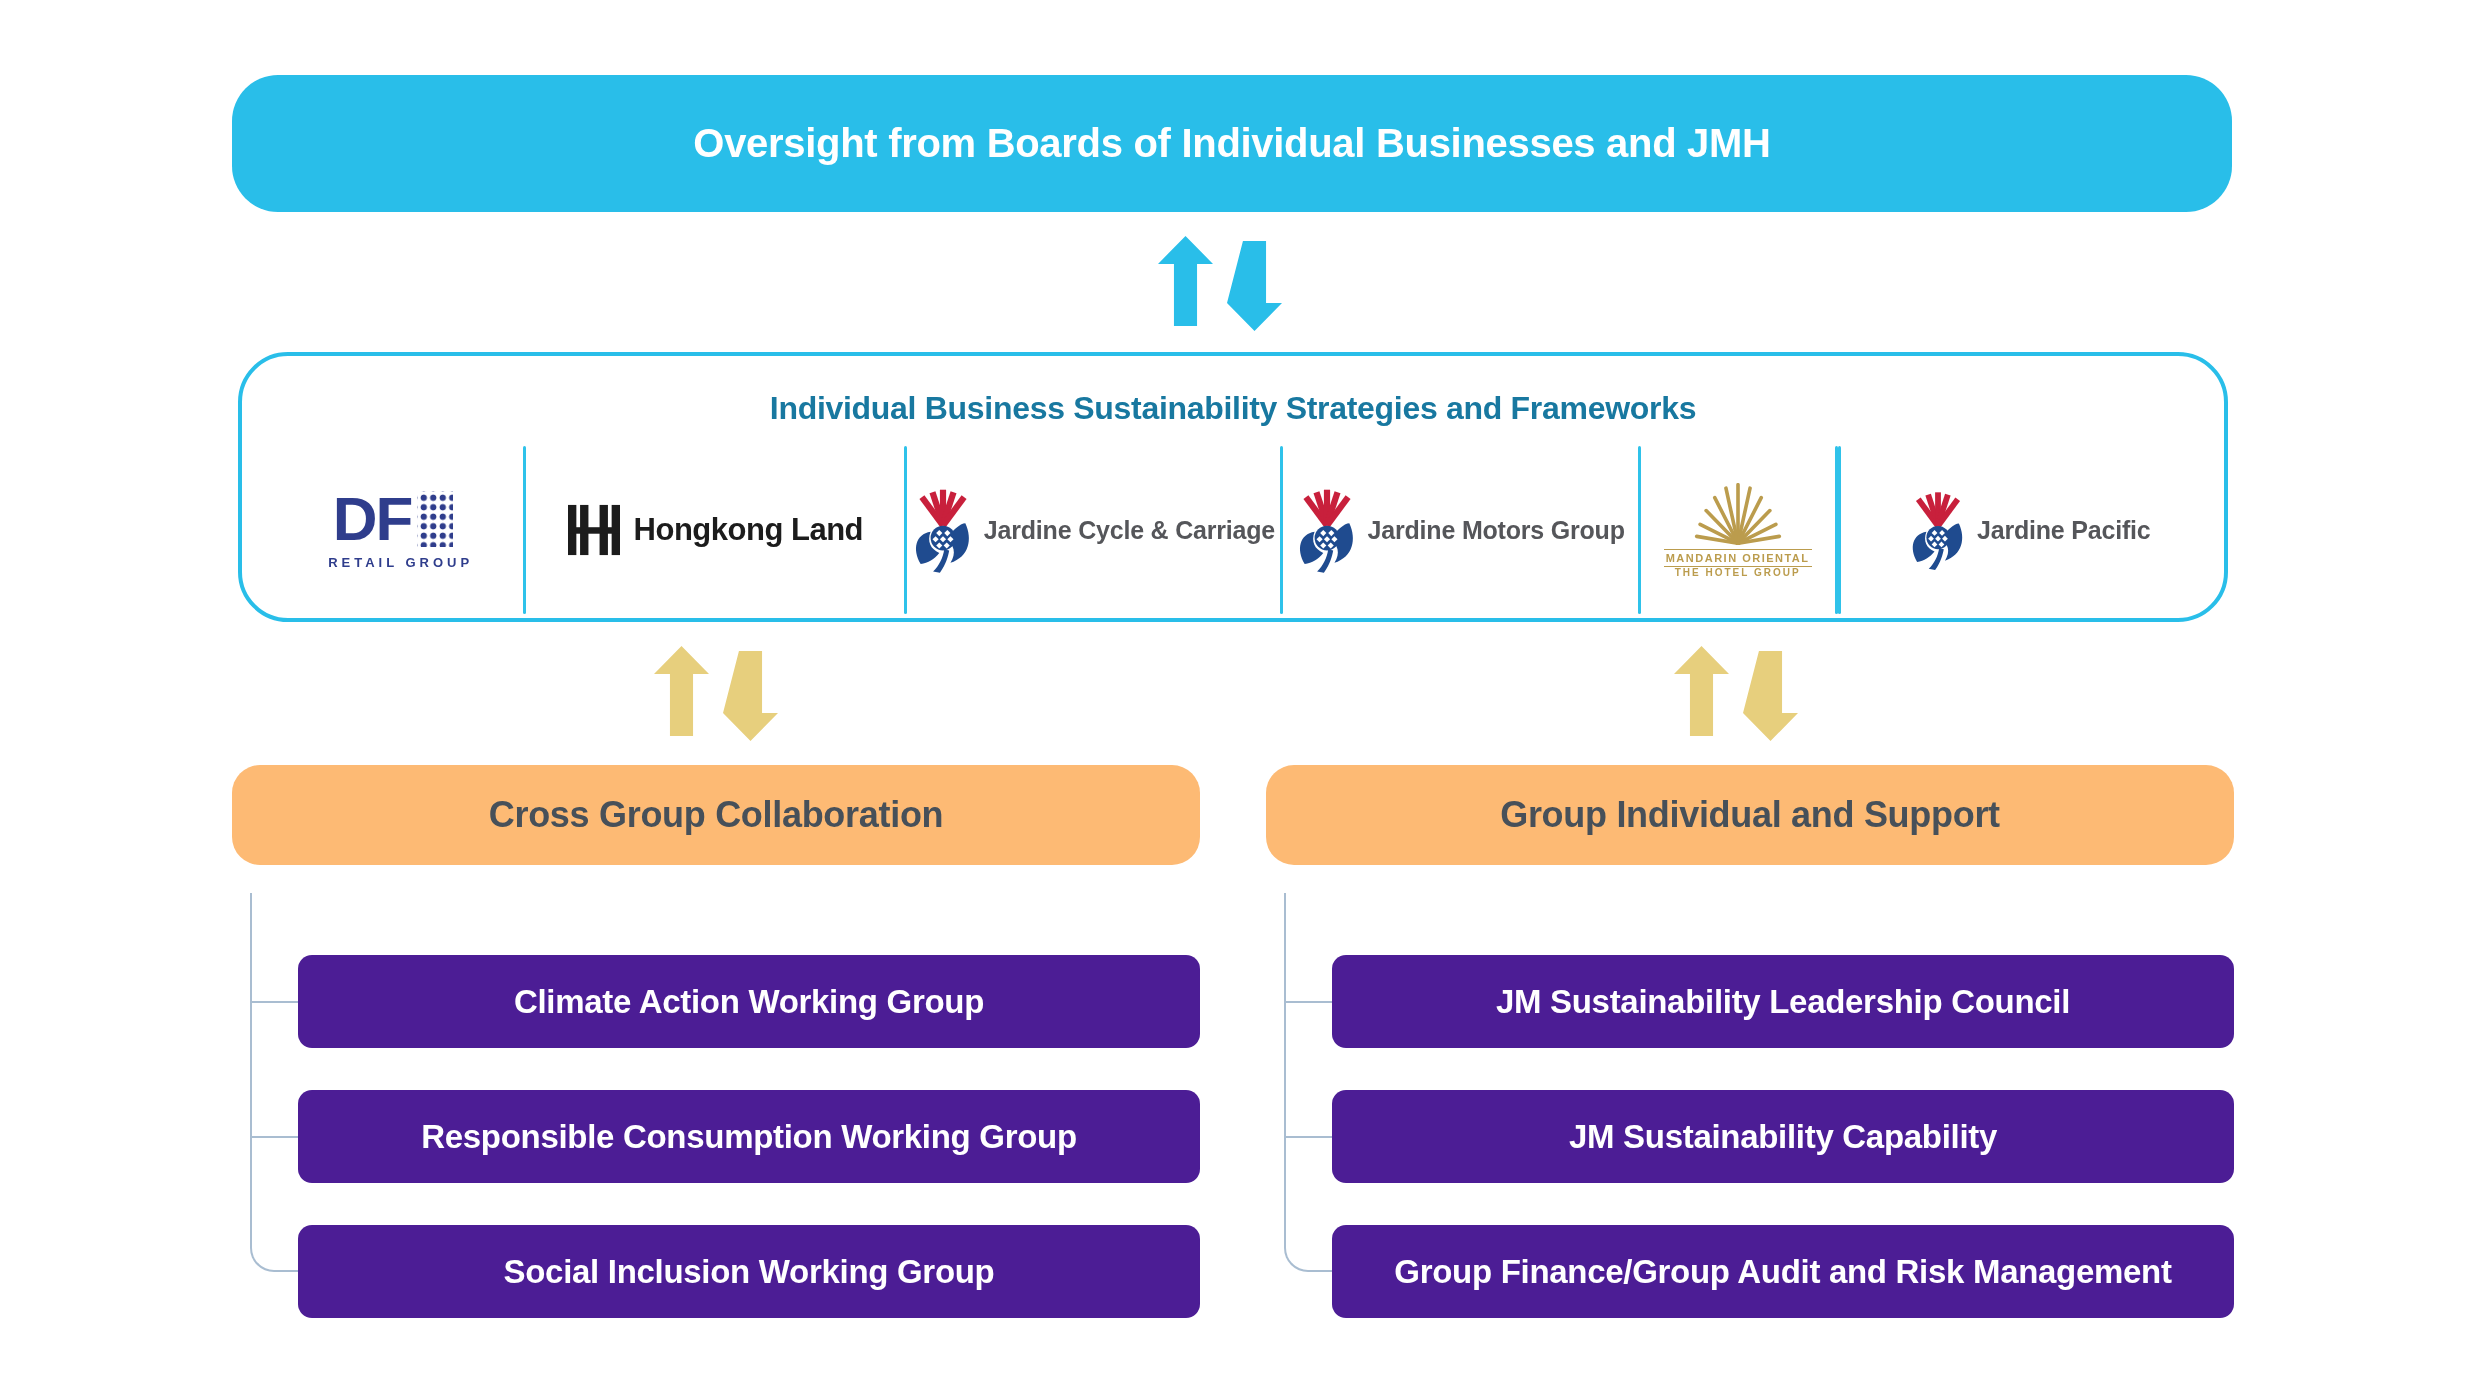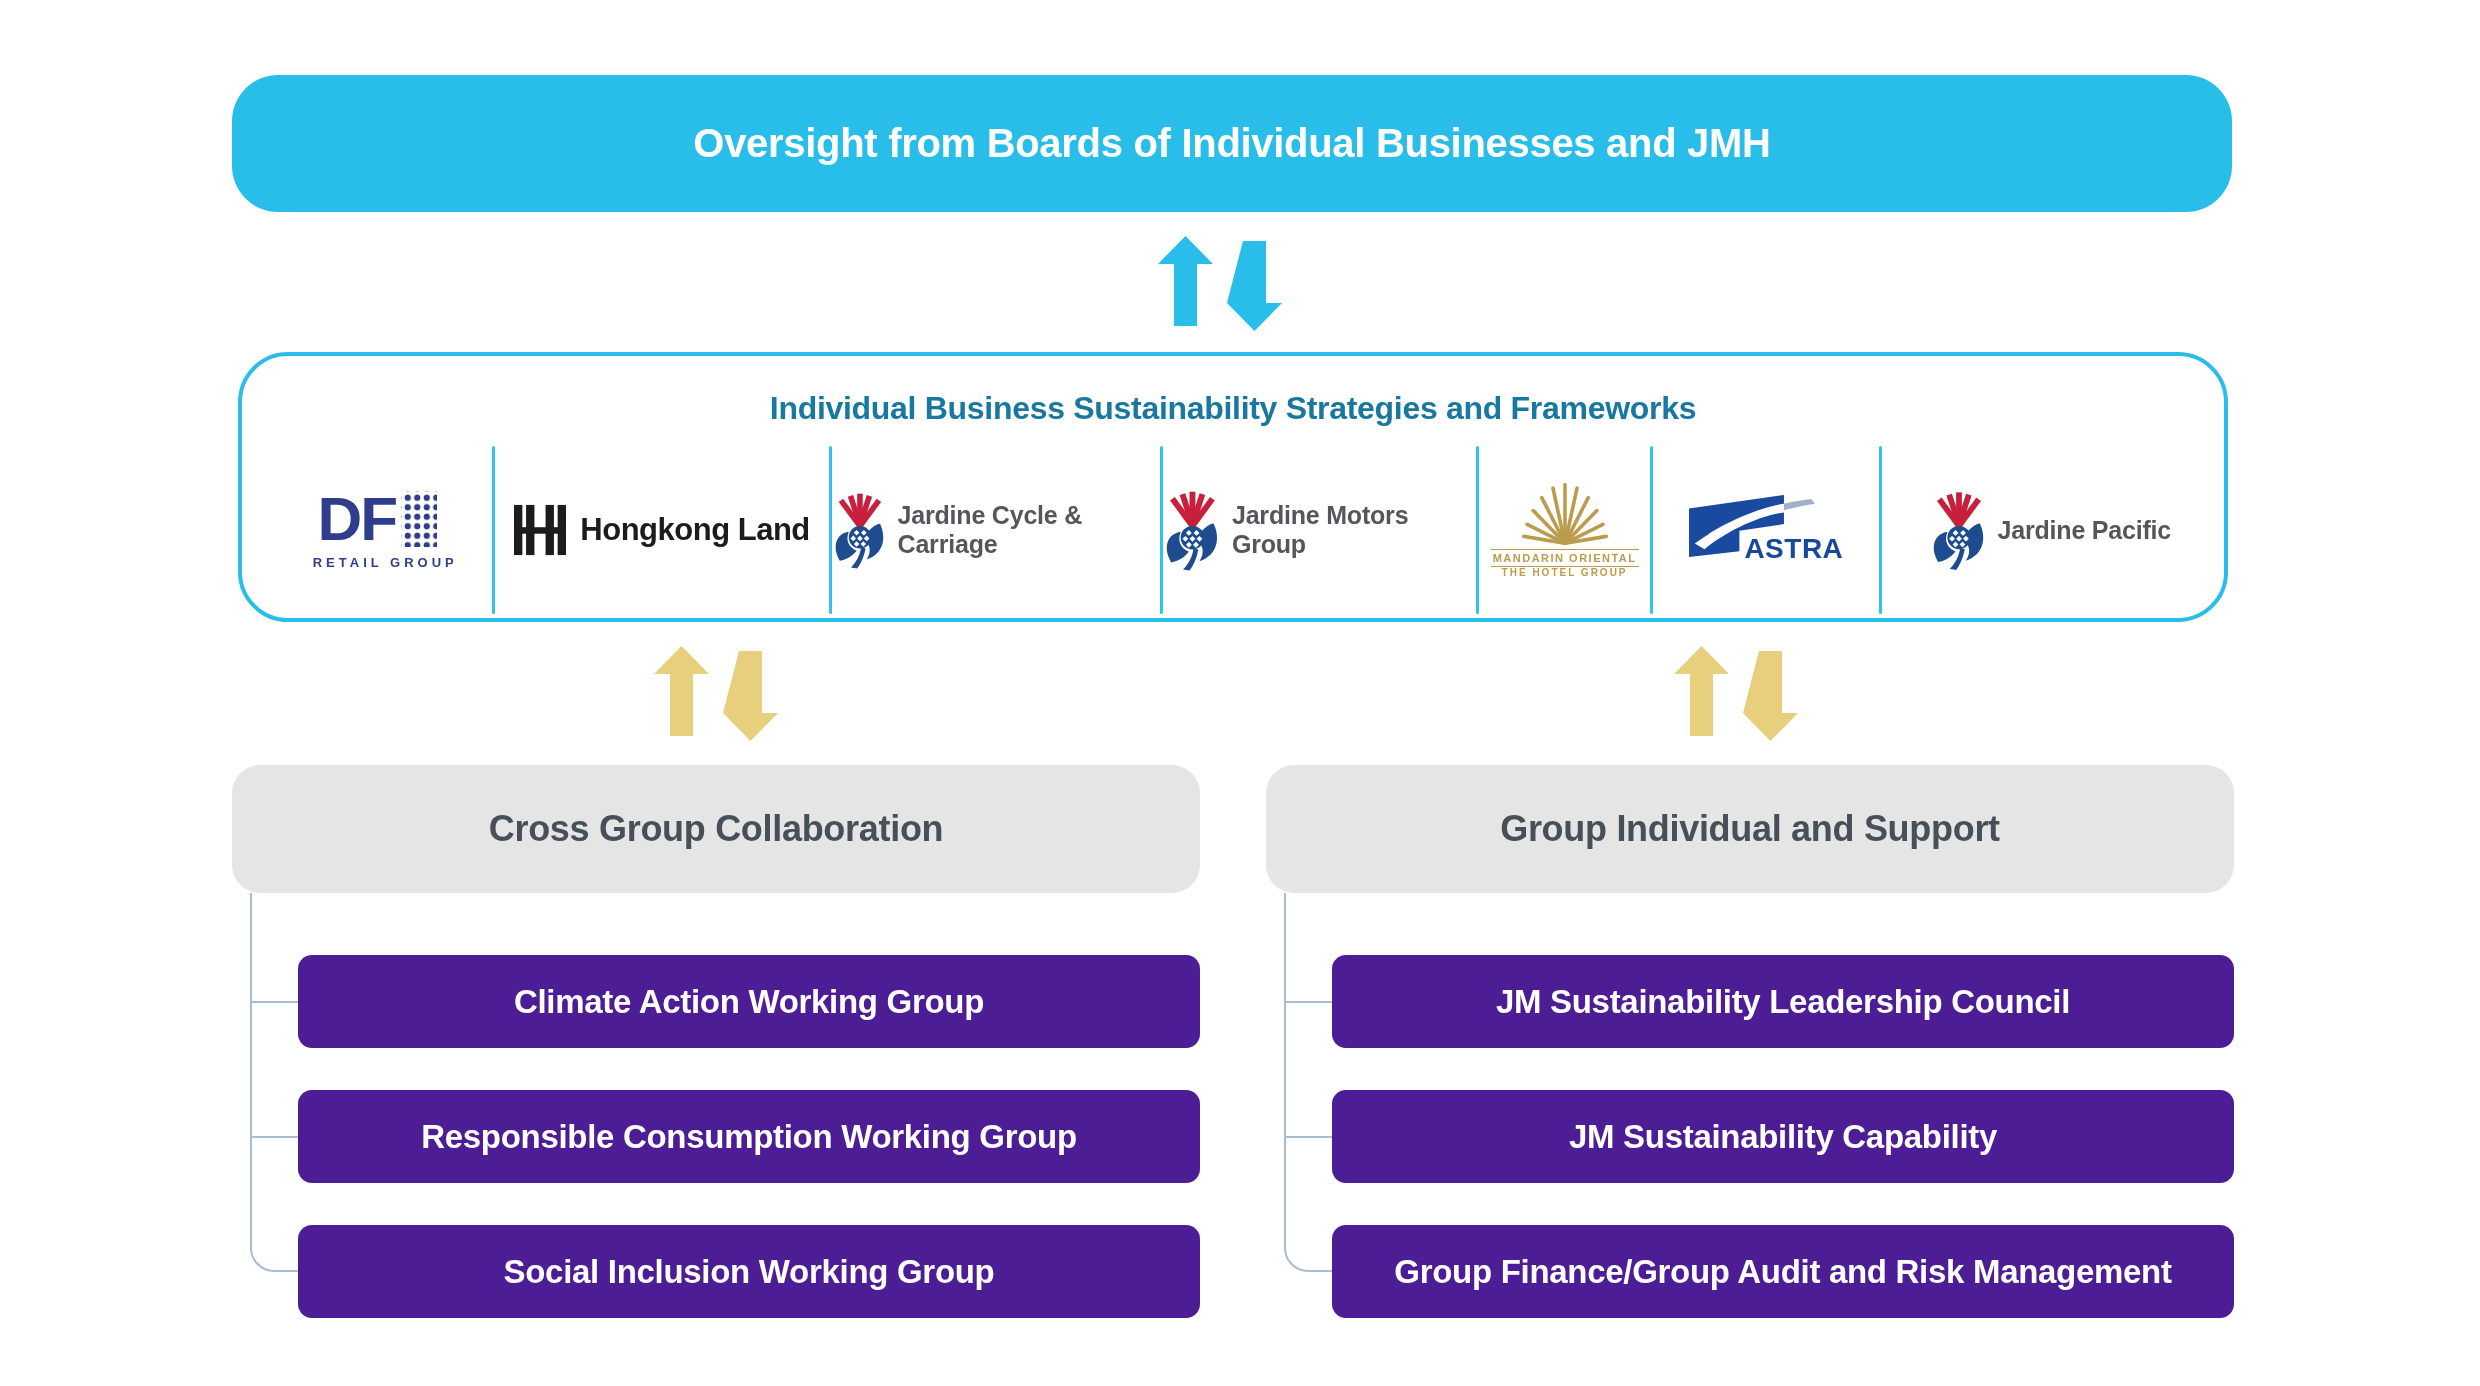--- a/index.html
+++ b/index.html
@@ -58,21 +58,21 @@
   .mo-line1{
     margin-top:4px;font-size:11px;font-weight:600;letter-spacing:1.5px;color:#BB9C4D;
     border-top:1px solid #BB9C4D;border-bottom:1px solid #BB9C4D;padding:2px 2px;
   }
   .mo-line2{font-size:10px;font-weight:600;letter-spacing:2px;color:#BB9C4D;}
   
   .astra{display:flex;flex-direction:column;align-items:flex-start;}
   .astra-name{font-size:28px;font-weight:800;color:#17479E;letter-spacing:.5px;margin:-24px 0 0 56px;}
   
   .group-header{
-    position:absolute;top:765px;width:968px;height:128px;background:#e5e5e5;border-radius:28px;
+    position:absolute;top:765px;width:968px;height:100px;background:#fdba74;border-radius:28px;
     display:flex;align-items:center;justify-content:center;
   }
   .group-header span{font-size:36px;font-weight:bold;color:#475059;letter-spacing:-.3px;}
   .group-header.left{left:232px;}
   .group-header.right{left:1266px;}
   
   .child-box{
     position:absolute;width:902px;height:93px;background:#4c1d95;border-radius:14px;
     display:flex;align-items:center;justify-content:center;
   }
@@ -214,30 +214,20 @@
               <line x1="50" y1="70" x2="94" y2="48"></line>
               <line x1="50" y1="70" x2="98" y2="62"></line>
             </g>
           </svg>
           <div class="mo-line1">MANDARIN ORIENTAL</div>
           <div class="mo-line2">THE HOTEL GROUP</div>
         </div>
       </div>
       <div class="logo-divider"></div>
 
-      <div class="logo-seg" style="flex:235 0 0;">
-        <div class="astra">
-          <svg width="128" height="62" viewBox="0 0 130 64">
-            <path d="M0 14 L98 0 L98 30 L52 37 L52 58 L0 64 Z" fill="#1A4AA0"></path>
-            <path d="M20 40 C52 20 86 9 126 4 L130 9 C92 15 58 27 30 45 Z" fill="#9FB0C8"></path>
-            <path d="M6 50 C40 26 74 13 98 9 L98 18 C70 22 38 38 16 56 Z" fill="#ffffff"></path>
-          </svg>
-          <span class="astra-name">ASTRA</span>
-        </div>
-      </div>
       <div class="logo-divider"></div>
 
       <div class="logo-seg" style="flex:320 0 0;padding-left:15px;">
         <div class="jardine">
           <svg width="58" height="80" viewBox="0 0 100 138">
             <g stroke="#C8203C" stroke-width="10">
               <line x1="50" y1="62" x2="16" y2="16"></line>
                 <line x1="50" y1="60" x2="33" y2="8"></line>
               <line x1="50" y1="58" x2="50" y2="4"></line>
                 <line x1="50" y1="60" x2="67" y2="8"></line>

